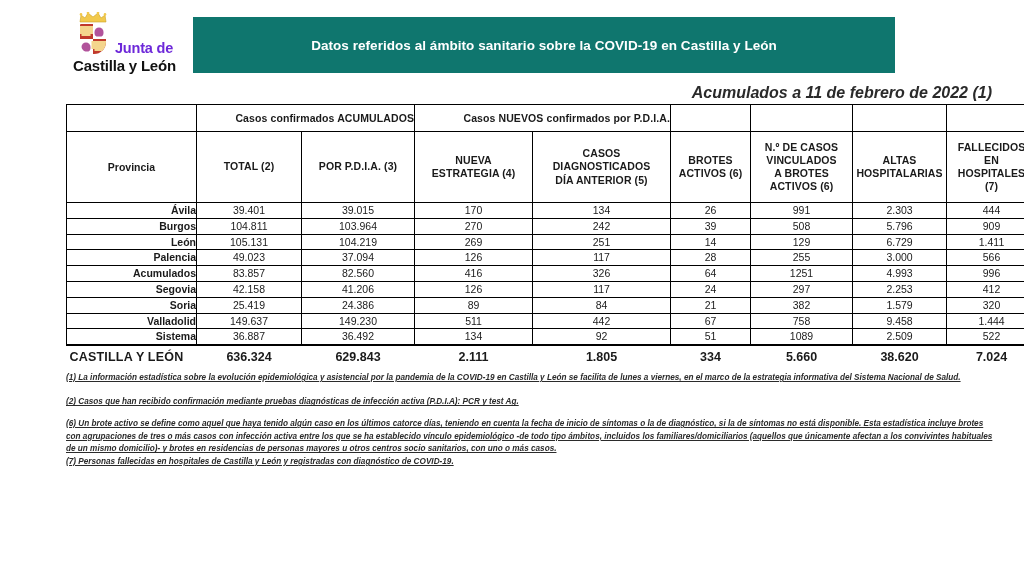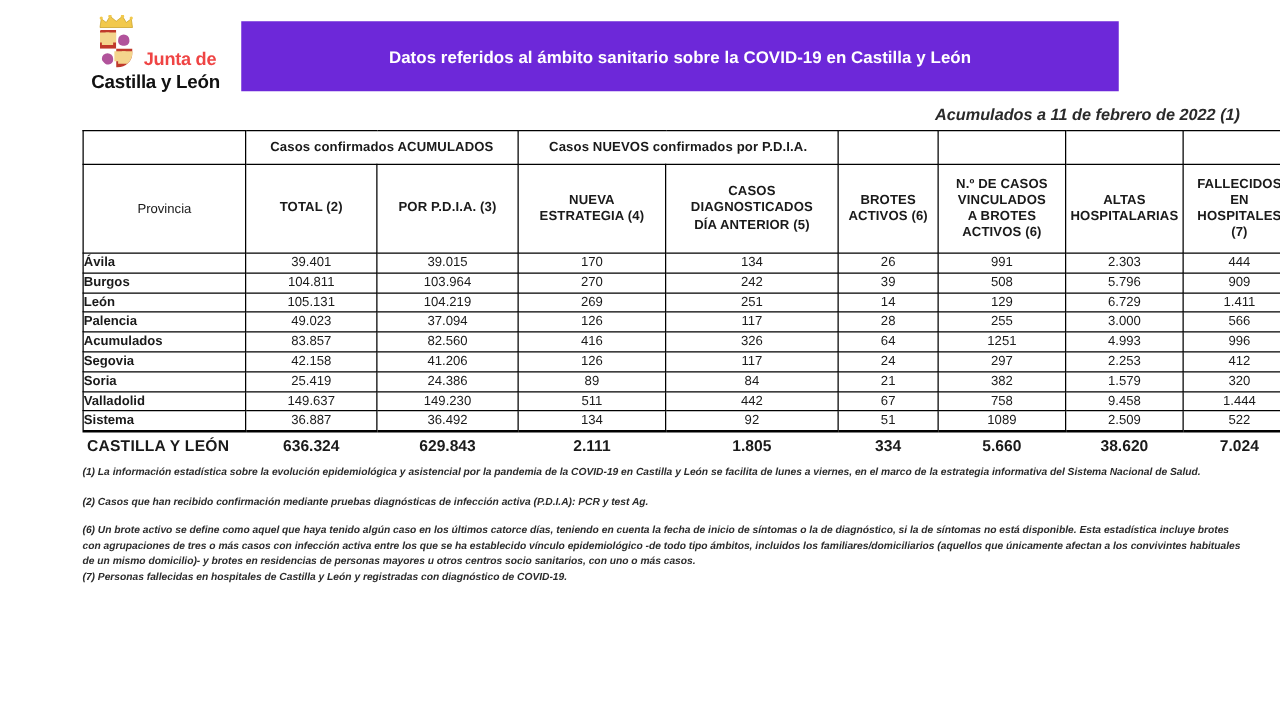--- a/index.html
+++ b/index.html
@@ -73,56 +73,56 @@
     position: absolute;
     left: 50%; top: 50%;
     transform: translate(-50%,-50%);
     width: 9px; height: 9px;
     border-radius: 50% 50% 40% 40%;
     background: #b1539b;
   }
   .junta-text {
     font-size: 14.5px;
     font-weight: bold;
-    color: #ef4444;
+    color: #6d28d9;
     line-height: 1.05;
     letter-spacing: -0.2px;
   }
   .castilla-text {
     font-size: 15px;
     font-weight: bold;
     color: #111;
     letter-spacing: -0.2px;
     margin-top: 1px;
   }
   .banner {
     position: absolute;
     left: 193px;
     top: 17px;
     width: 702px;
     height: 56px;
-    background: #6d28d9;
+    background: #0f766e;
     display: flex;
     align-items: center;
     justify-content: center;
   }
   .banner-title {
     color: #ffffff;
     font-size: 13.5px;
     font-weight: bold;
     letter-spacing: 0.05px;
     text-align: center;
   }
 
   
   .acc-note {
     position: absolute;
     right: 32px;
     top: 84px;
-    font-size: 13px;
+    font-size: 16px;
     font-style: italic;
     font-weight: bold;
     color: #2a2a2a;
   }
 
   
   .table-wrap {
     position: absolute;
     left: 66px;
     top: 104px;
@@ -135,49 +135,49 @@
   }
   table.data th, table.data td {
     border: 1px solid #000;
     font-size: 10.5px;
     padding: 0;
   }
   th.grp {
     height: 26px;
     font-size: 11px;
     font-weight: bold;
-    text-align: center;
+    text-align: right;
     vertical-align: middle;
     letter-spacing: 0.1px;
   }
   th.blank-tl {
     border: none;
   }
   th.sub {
     height: 70px;
     font-size: 10.5px;
     font-weight: bold;
     text-align: center;
     vertical-align: middle;
     line-height: 1.25;
     letter-spacing: 0.1px;
   }
   th.prov-head {
     font-size: 11px;
-    font-weight: normal;
+    font-weight: bold;
     text-align: center;
     vertical-align: middle;
   }
   td.prov {
     font-weight: bold;
     font-size: 11px;
     padding-left: 3px;
     height: 14.8px;
     line-height: 14.8px;
-    text-align: left;
+    text-align: right;
   }
   td.num {
     text-align: center;
     height: 14.8px;
     line-height: 14.8px;
     font-size: 10.5px;
   }
   tr.total td {
     border: none;
     border-top: 2px solid #000;
@@ -201,20 +201,21 @@
     width: 930px;
   }
   .note {
     font-size: 8.2px;
     font-style: italic;
     font-weight: bold;
     color: #2b2b2b;
     line-height: 1.55;
     margin-bottom: 11.5px;
     text-align: left;
+    text-decoration: underline;
   }
   .note.n3, .note.n4 { margin-bottom: 9px; }
   .note.n6 { margin-bottom: 0; }
 </style>
 </head>
 <body>
 
 <div class="header">
 
   <div class="logo-block">

